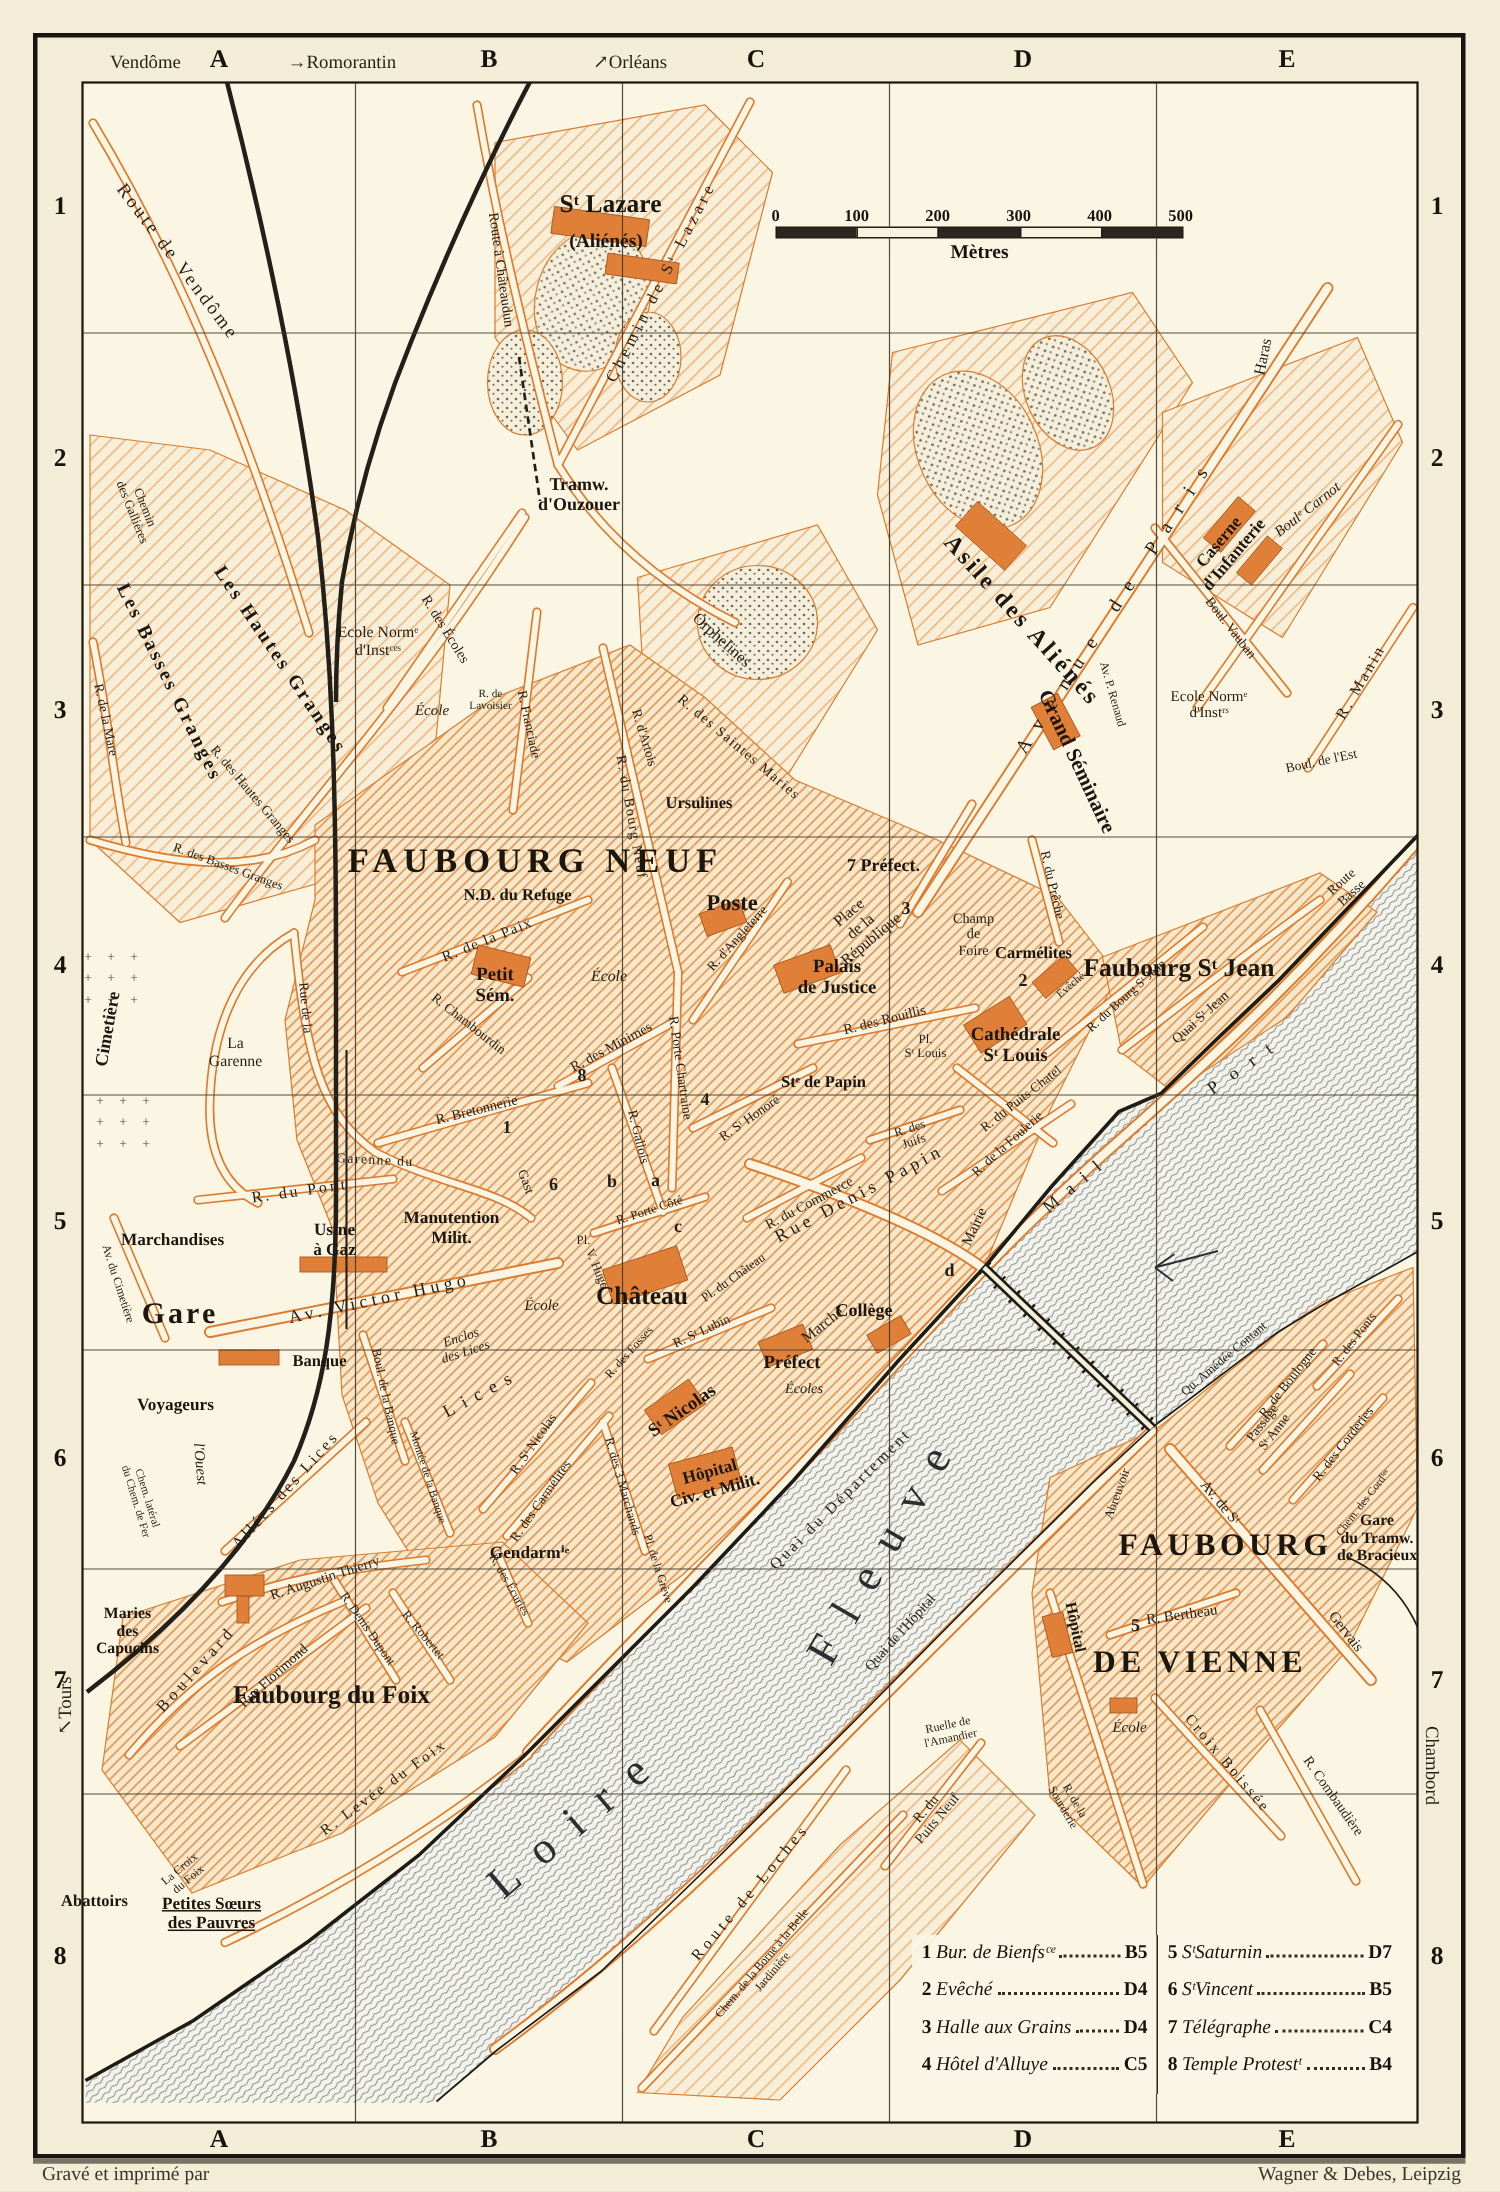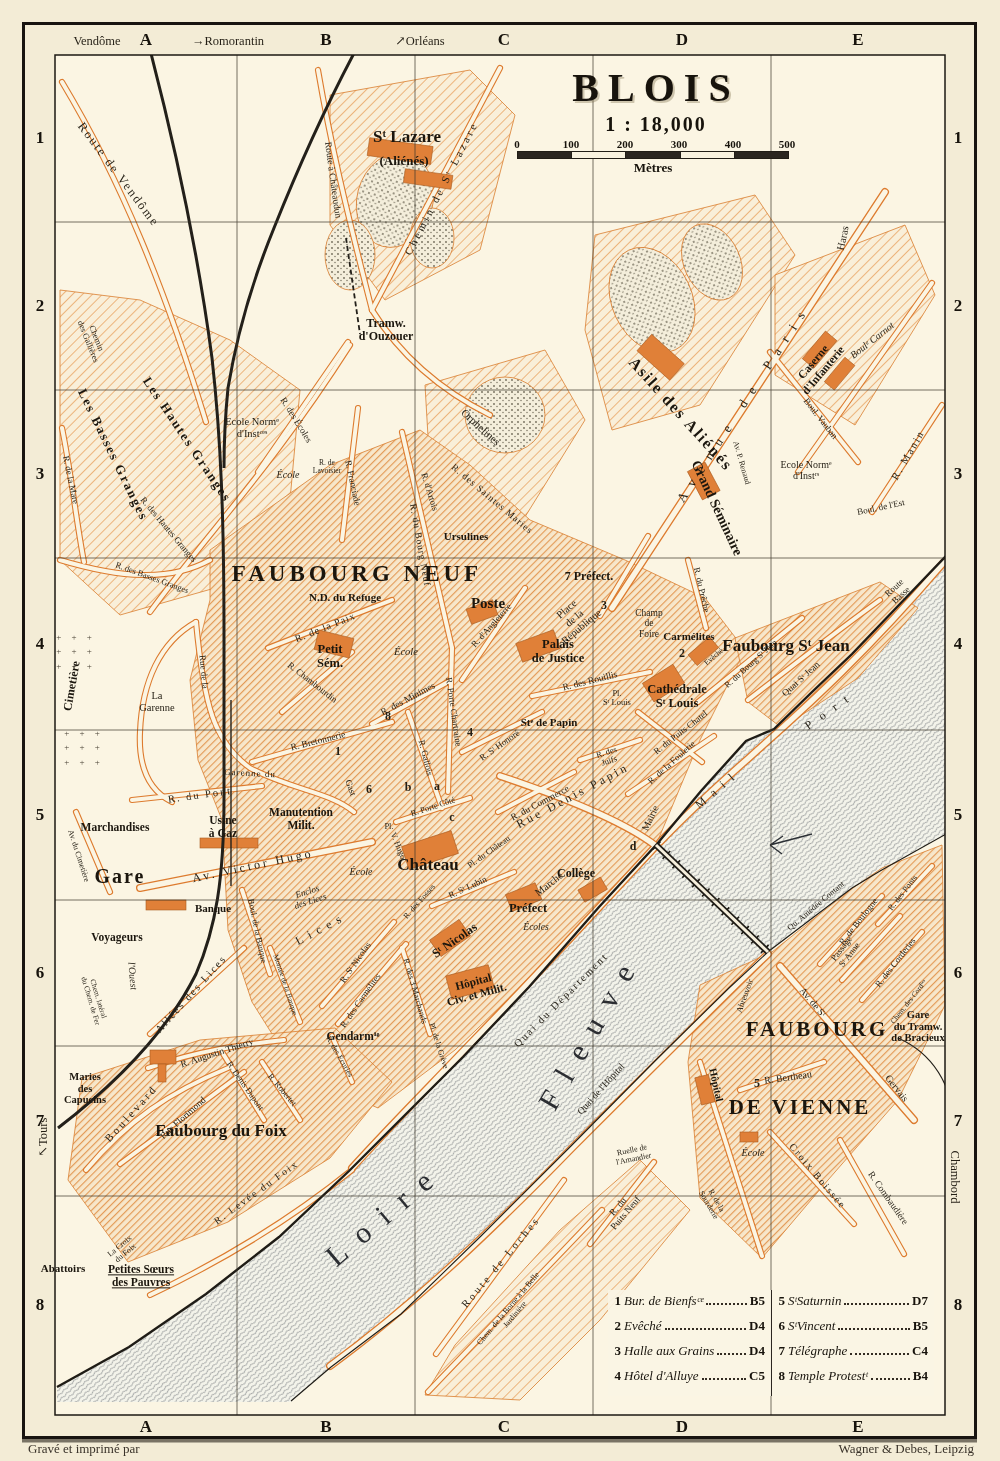--- a/index.html
+++ b/index.html
@@ -603,24 +603,20 @@
       <div class="lbl glet" style="left: 40px; top: 815px; transform: translate(-50%, -50%);">5</div>
       <div class="lbl glet" style="left: 958px; top: 815px; transform: translate(-50%, -50%);">5</div>
       <div class="lbl glet" style="left: 40px; top: 973px; transform: translate(-50%, -50%);">6</div>
       <div class="lbl glet" style="left: 958px; top: 973px; transform: translate(-50%, -50%);">6</div>
       <div class="lbl glet" style="left: 40px; top: 1121px; transform: translate(-50%, -50%);">7</div>
       <div class="lbl glet" style="left: 958px; top: 1121px; transform: translate(-50%, -50%);">7</div>
       <div class="lbl glet" style="left: 40px; top: 1305px; transform: translate(-50%, -50%);">8</div>
       <div class="lbl glet" style="left: 958px; top: 1305px; transform: translate(-50%, -50%);">8</div>
     </div>
 
-<div id="title-block">
-  <div class="t-name">BLOIS</div>
-  <div class="t-scale">1 : 18,000</div>
-</div>
 
 <div id="scalebar">
   <div class="sb-ticks">
         <span style="left: 0px;">0</span>
         <span style="left: 54px;">100</span>
         <span style="left: 108px;">200</span>
         <span style="left: 162px;">300</span>
         <span style="left: 216px;">400</span>
         <span style="left: 270px;">500</span>
       </div>

